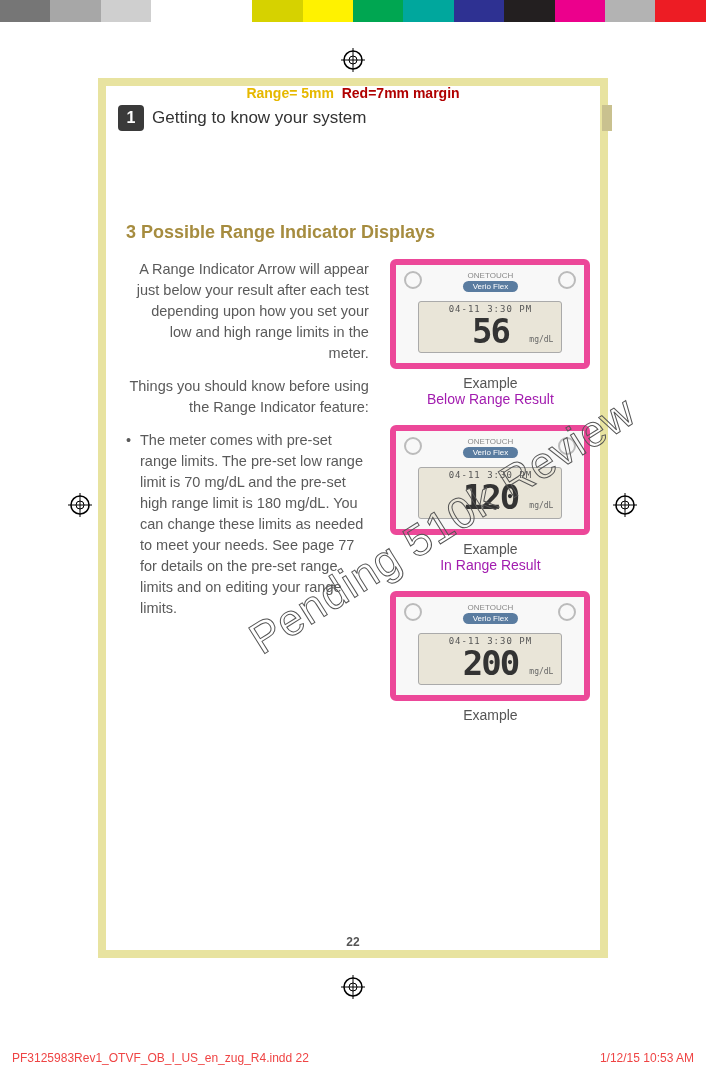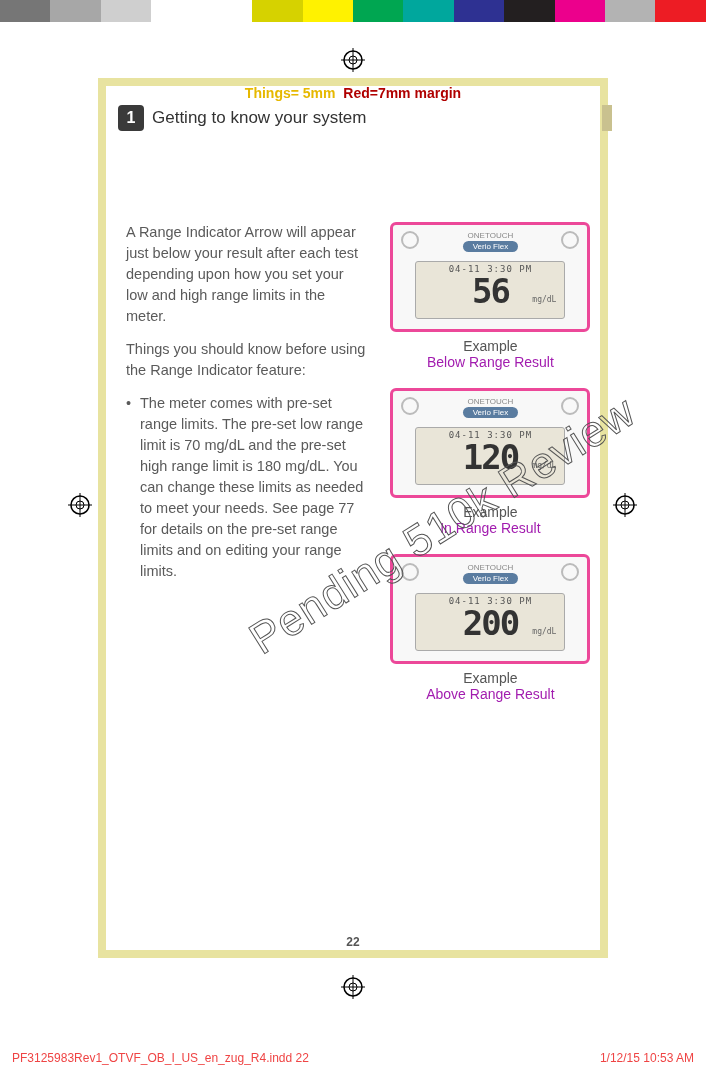--- a/index.html
+++ b/index.html
@@ -92,34 +92,34 @@
     margin-bottom: 16px;
   }
 
   .two-col {
     display: flex;
     gap: 16px;
   }
   .col-text { flex: 1.15; font-size: 14.5px; line-height: 1.45; }
   .col-figs { flex: 1; }
 
-  .col-text p { margin-bottom: 12px; }
+  .col-text p { margin-bottom: 12px; text-align: right; }
   .col-text ul { list-style: none; padding-left: 0; margin-top: 12px; }
   .col-text li { position: relative; padding-left: 14px; margin-bottom: 10px; }
   .col-text li::before { content: "•"; position: absolute; left: 0; top: 0; }
 
   
   .fig {
     margin-bottom: 18px;
     text-align: center;
   }
   .device {
     width: 200px; height: 110px;
     margin: 0 auto 6px auto;
-    border: 3px solid #ec4899;
+    border: 6px solid #ec4899;
     border-radius: 6px;
     background: #f8f8f8;
     position: relative;
     overflow: hidden;
   }
   .device::before,
   .device::after {
     content: "";
     position: absolute;
     top: 6px;
@@ -243,30 +243,31 @@
 <div class="reg reg-bottom"><svg viewBox="0 0 24 24">
       <circle cx="12" cy="12" r="9" fill="none" stroke="#000" stroke-width="1.5"></circle>
       <circle cx="12" cy="12" r="4" fill="none" stroke="#000" stroke-width="1"></circle>
       <line x1="12" y1="0" x2="12" y2="24" stroke="#000" stroke-width="1"></line>
       <line x1="0" y1="12" x2="24" y2="12" stroke="#000" stroke-width="1"></line>
     </svg></div>
 
 <div class="frame"></div>
 
 <div class="margin-note">
-  <span>Things= 5mm</span>&nbsp;&nbsp;<span class="red">Red=7mm margin</span>
+  <span>Range= 5mm</span>&nbsp;&nbsp;<span class="red">Red=7mm margin</span>
 </div>
 
 <div class="chapter">
   <div class="num">1</div>
   <div class="title">Getting to know your system</div>
 </div>
 <div class="tab-marker"></div>
 
 <div class="content">
+  <div class="subheading">3 Possible Range Indicator Displays</div>
 
   <div class="two-col">
     <div class="col-text">
       <p>A Range Indicator Arrow will appear just below your result after each test depending upon how you set your low and high range limits in the meter.</p>
       <p>Things you should know before using the Range Indicator feature:</p>
       <ul>
         <li>The meter comes with pre-set range limits. The pre-set low range limit is 70 mg/dL and the pre-set high range limit is 180 mg/dL. You can change these limits as needed to meet your needs. See page 77 for details on the pre-set range limits and on editing your range limits.</li>
       </ul>
     </div>
 
@@ -316,21 +317,20 @@
           </div>
           <div class="screen">
             <div class="time">04-11  3:30 PM</div>
             <div class="big">
               <span>200</span>
               <span class="unit">mg/dL</span>
             </div>
           </div>
         </div>
         <div class="cap1">Example</div>
-        <div class="cap2">Above Range Result</div>
       </div>
 
     </div>
   </div>
 </div>
 
 <div class="watermark">
   <span class="wm-outline">Pending 510k Review</span>
 </div>
 

